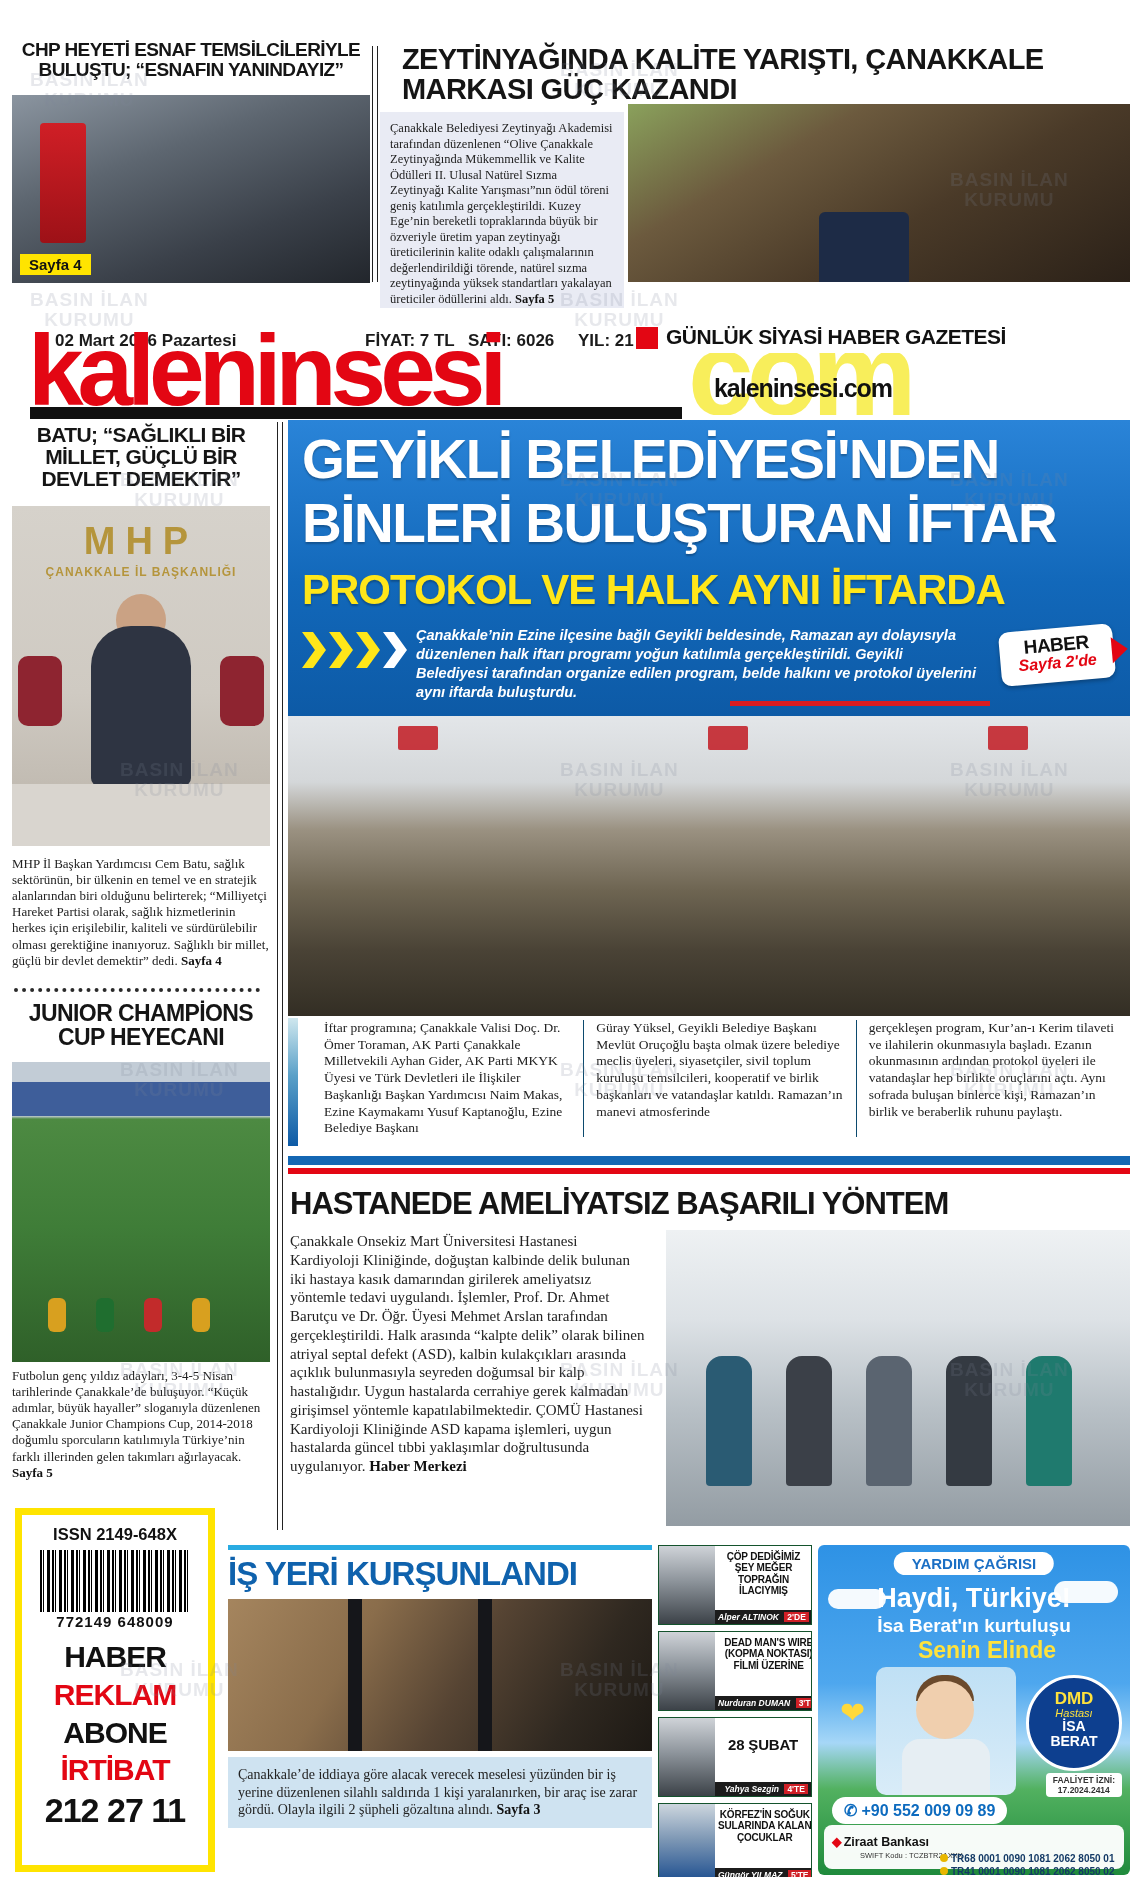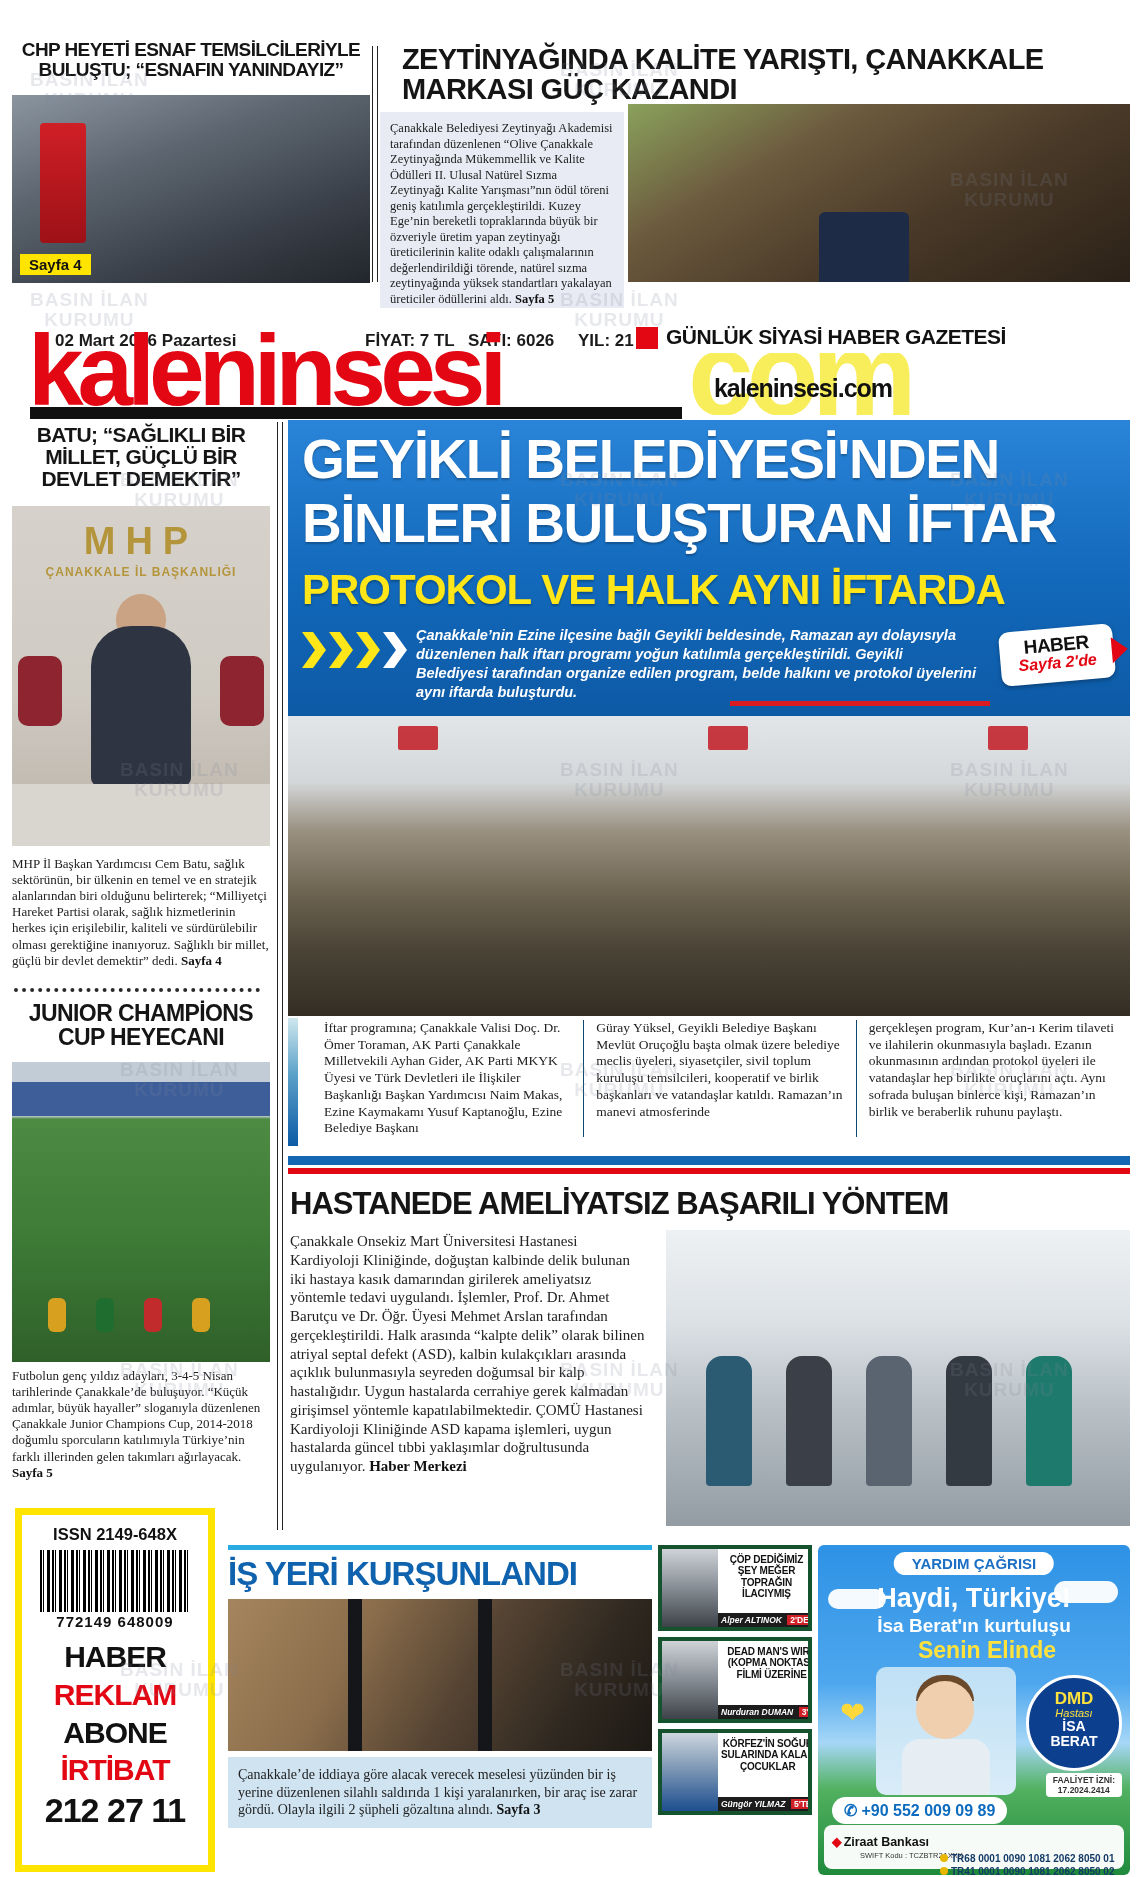--- a/index.html
+++ b/index.html
@@ -120,21 +120,21 @@
 
   .shoot{position:absolute;left:228px;top:1545px;width:424px;}
   .shoot-rule{height:5px;background:#29abe2;}
   .shoot-head{font-size:33px;font-weight:bold;letter-spacing:-1px;color:#0f62ad;margin-top:5px;}
   .shoot-photo{position:relative;margin-top:6px;width:424px;height:152px;overflow:hidden;
       background:linear-gradient(120deg,#a5855e 0%,#8a6d4b 30%,#564433 55%,#2f2820 80%,#1d1914 100%);}
   .post{position:absolute;top:0;bottom:0;width:14px;background:#15161a;}
   .shoot-body{margin-top:6px;background:#cfe3f1;padding:9px 10px;font-size:14px;line-height:1.26;color:#222;}
 
   .colwrap{position:absolute;left:658px;top:1545px;width:154px;}
-  .colcard{position:relative;height:78px;margin-bottom:6px;border:4px solid #14532d;background:#fff;
+  .colcard{position:relative;height:78px;margin-bottom:6px;border:1px solid #14532d;background:#fff;
       display:flex;overflow:hidden;}
   .colphoto{width:56px;flex:0 0 56px;background:linear-gradient(180deg,#cfd3d8 0%,#8d949b 45%,#3c4248 100%);}
   .colphoto.blue{background:linear-gradient(180deg,#cdd6de 0%,#7e98b5 45%,#1d4e8f 100%);}
   .colright{flex:1;display:flex;flex-direction:column;}
   .coltitle{flex:1;font-weight:bold;font-size:10px;line-height:1.14;text-align:center;
       padding:5px 3px 2px;letter-spacing:-0.2px;}
   .colname{background:#1c1c1c;color:#fff;font-size:8.5px;font-weight:bold;font-style:italic;
       padding:2px 3px;text-align:right;white-space:nowrap;}
   .colname .pg{background:#d01f26;color:#fff;font-style:normal;padding:0 3px;margin-left:3px;}
 
@@ -331,20 +331,30 @@
       <div class="colphoto"></div>
       <div class="colright">
         <div class="coltitle">DEAD MAN'S WIRE (KOPMA NOKTASI) FİLMİ ÜZERİNE</div>
         <div class="colname">
           <span>Nurduran DUMAN</span>
           <span class="pg">3'TE</span>
         </div>
       </div>
     </div>
     <div class="colcard">
+      <div class="colphoto"></div>
+      <div class="colright">
+        <div class="coltitle" style="font-size:15px;padding-top:18px;">28 ŞUBAT</div>
+        <div class="colname">
+          <span>Yahya Sezgin</span>
+          <span class="pg">4'TE</span>
+        </div>
+      </div>
+    </div>
+    <div class="colcard">
       <div class="colphoto blue"></div>
       <div class="colright">
         <div class="coltitle">KÖRFEZ'İN SOĞUK SULARINDA KALAN ÇOCUKLAR</div>
         <div class="colname">
           <span>Güngör YILMAZ</span>
           <span class="pg">5'TE</span>
         </div>
       </div>
     </div>
   </div>

